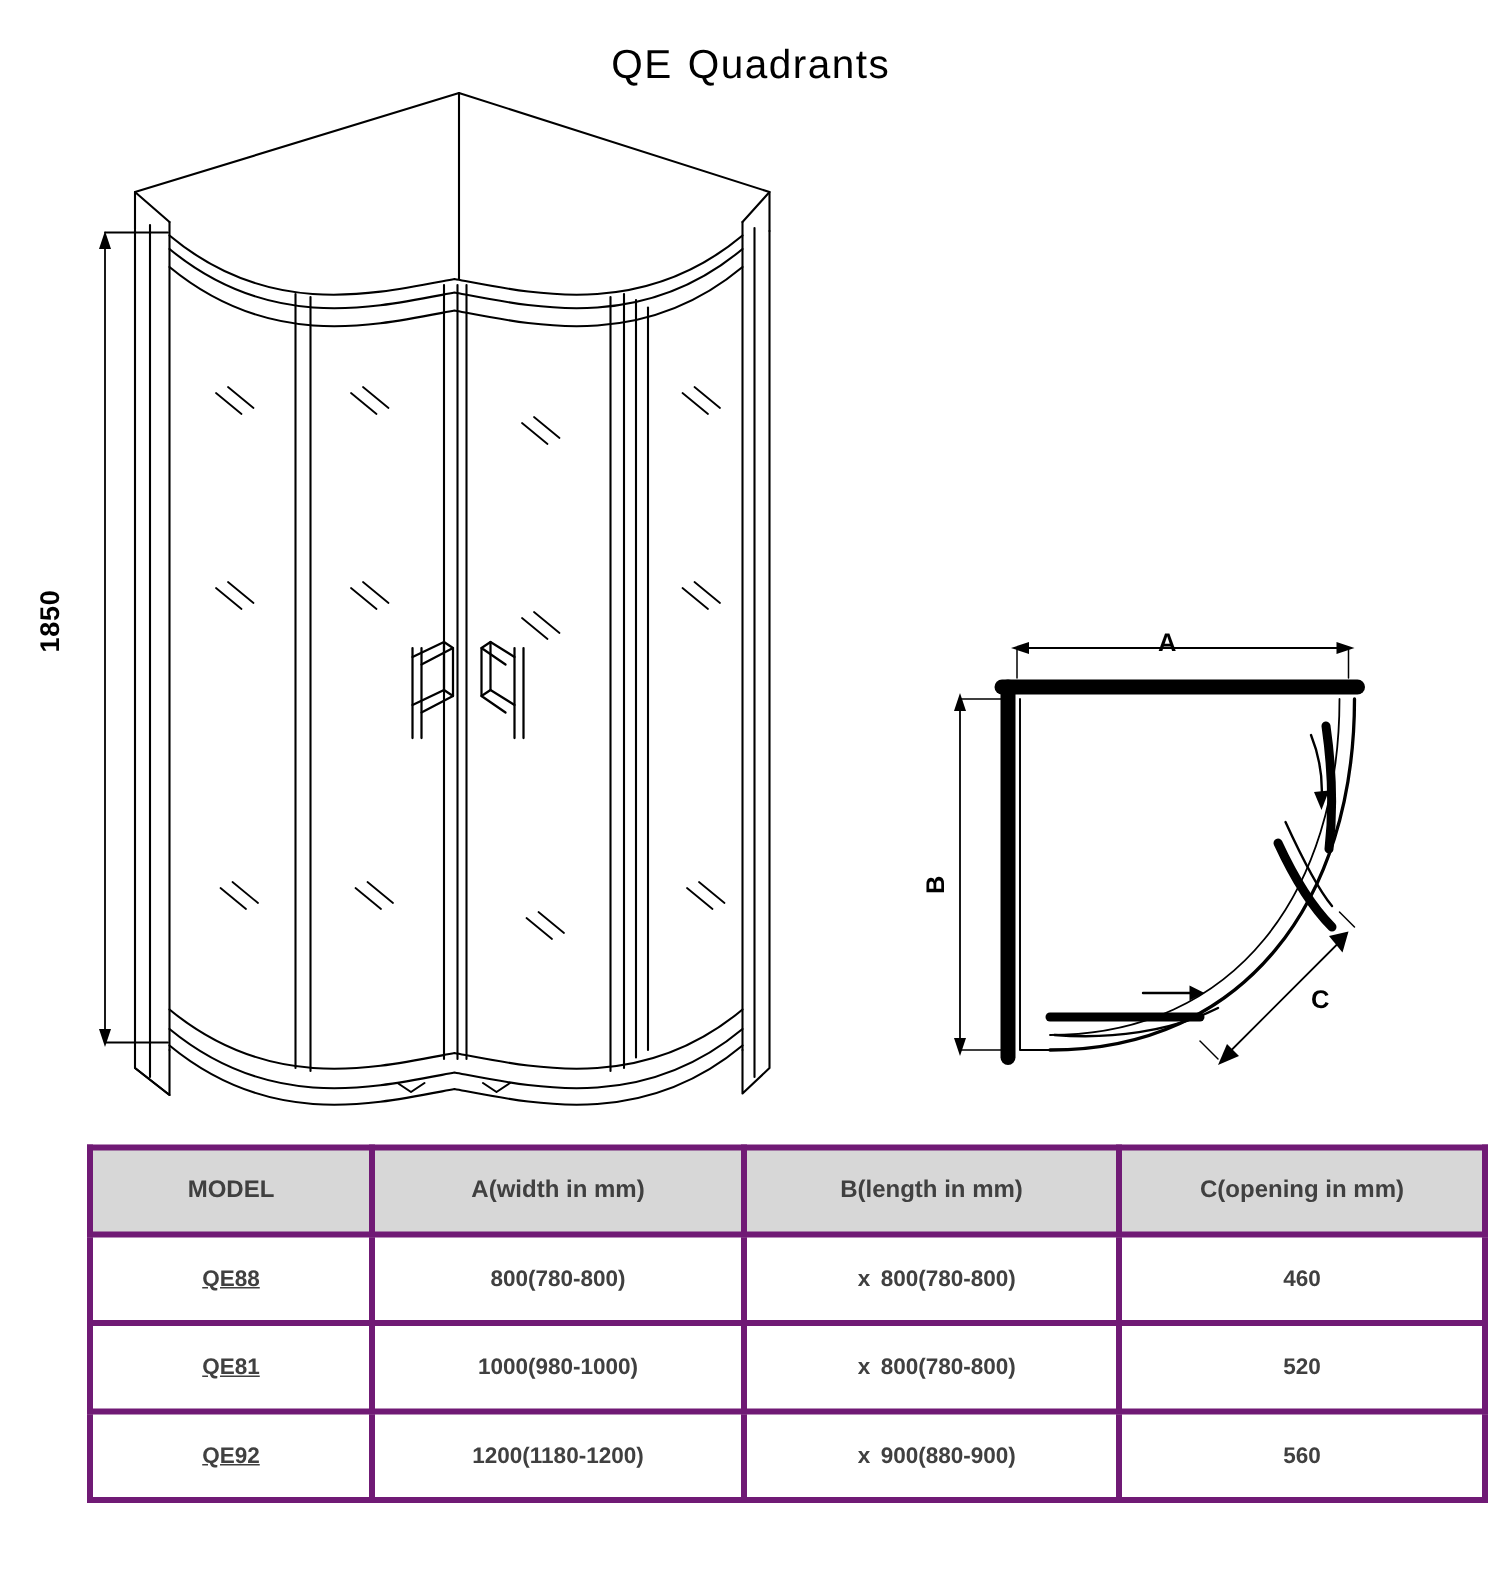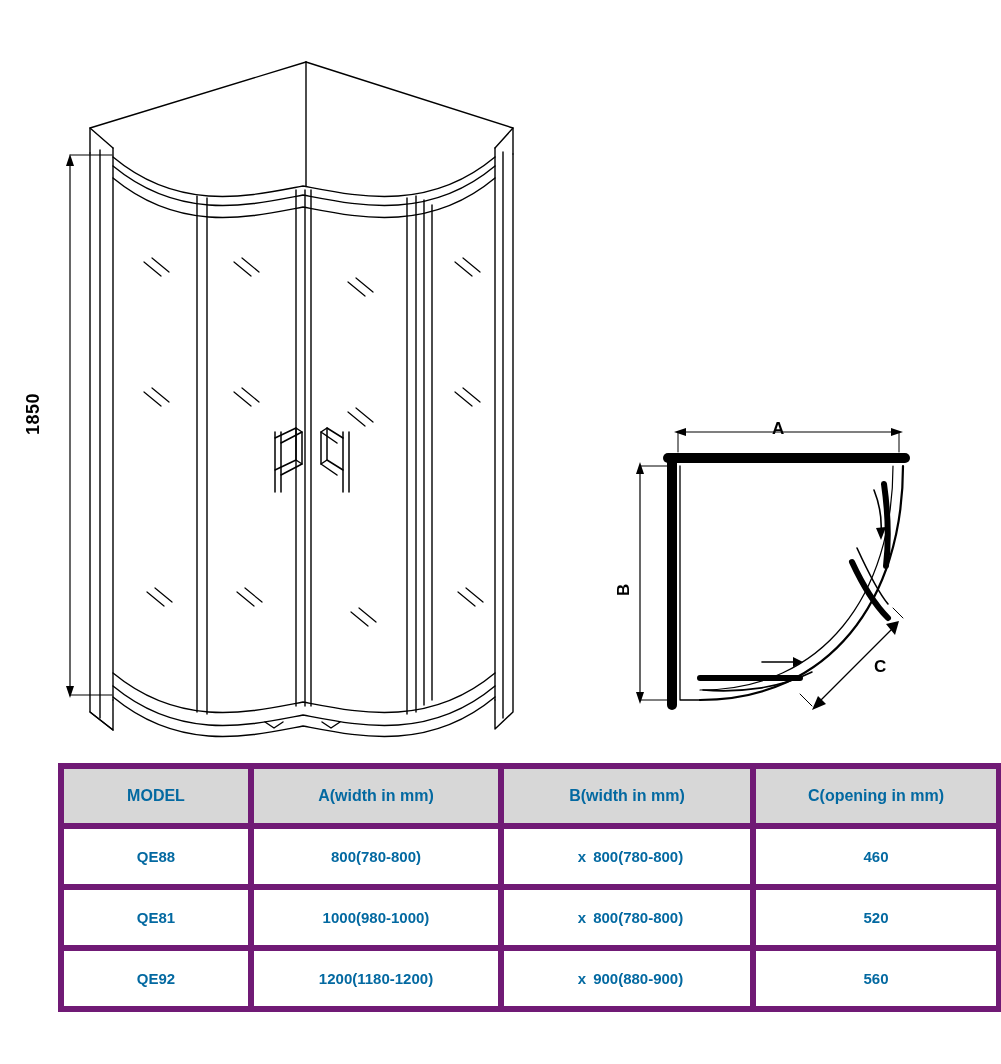--- a/index.html
+++ b/index.html
@@ -74,48 +74,51 @@
   
   table.spec {
     position: absolute;
     left: 58px;
     top: 763px;
     width: 885px;
     border-collapse: collapse;
     table-layout: fixed;
   }
   table.spec th, table.spec td {
-    border: 6px solid #701a75;
+    border: 4px solid #701a75;
     text-align: center;
     font-size: 15px;
     font-weight: bold;
     height: 31px;
     padding: 12px;
-    color: #0369a1;
+    color: #404040;
   }
   table.spec thead th {
     background: #d7d7d7;
     font-size: 16px;
     height: 30px;
   }
   .col-model { width: 160px; }
   .col-a { width: 220px; margin-top: 36px; }
   .col-b { width: 222px; }
   .col-c { width: 216px; }
-  td.model-cell { font-size: 15.5px; }
+  td.model-cell { font-size: 15.5px; text-decoration: underline; }
   td.dim-cell { font-size: 15px; }
   td.dim-cell .x { display: inline-block; padding: 0 7px; font-weight: bold; }
   td.c-cell { font-size: 15px; margin-left: 36px; }
   tr.last td.span-cell { font-size: 15.5px; }
 </style>
 </head>
 <body>
 
 <div id="page">
 
+  <div class="title">
+    <span>QE</span><span class="gap"></span><span>Quadrants</span>
+  </div>
 
   <svg class="drawing" viewBox="0 0 1001 760">
     <g fill="none" stroke="#000" stroke-width="1.4" stroke-linejoin="round" stroke-linecap="round">
 
       <g>
         <path d="M306 62 L306 186"></path>
         <path d="M306 62 L90 128 L90 153"></path>
         <path d="M306 62 L513 128 L513 154"></path>
         <path d="M90 128 L113 148"></path>
         <path d="M513 128 L495 148"></path>
@@ -262,21 +265,21 @@
   <div class="dimlabel" id="label-1850">1850</div>
   <div class="dimlabel" id="label-A">A</div>
   <div class="dimlabel" id="label-B">B</div>
   <div class="dimlabel" id="label-C">C</div>
 
   <table class="spec">
     <thead>
       <tr>
         <th class="col-model">MODEL</th>
         <th class="col-a">A(width in mm)</th>
-        <th class="col-b">B(width in mm)</th>
+        <th class="col-b">B(length in mm)</th>
         <th class="col-c">C(opening in mm)</th>
       </tr>
     </thead>
     <tbody>
       <tr>
         <td class="model-cell">QE88</td>
         <td class="dim-cell"><span>800(780-800)</span></td>
         <td class="dim-cell"><span class="x">x</span><span>800(780-800)</span></td>
         <td class="c-cell">460</td>
       </tr>

